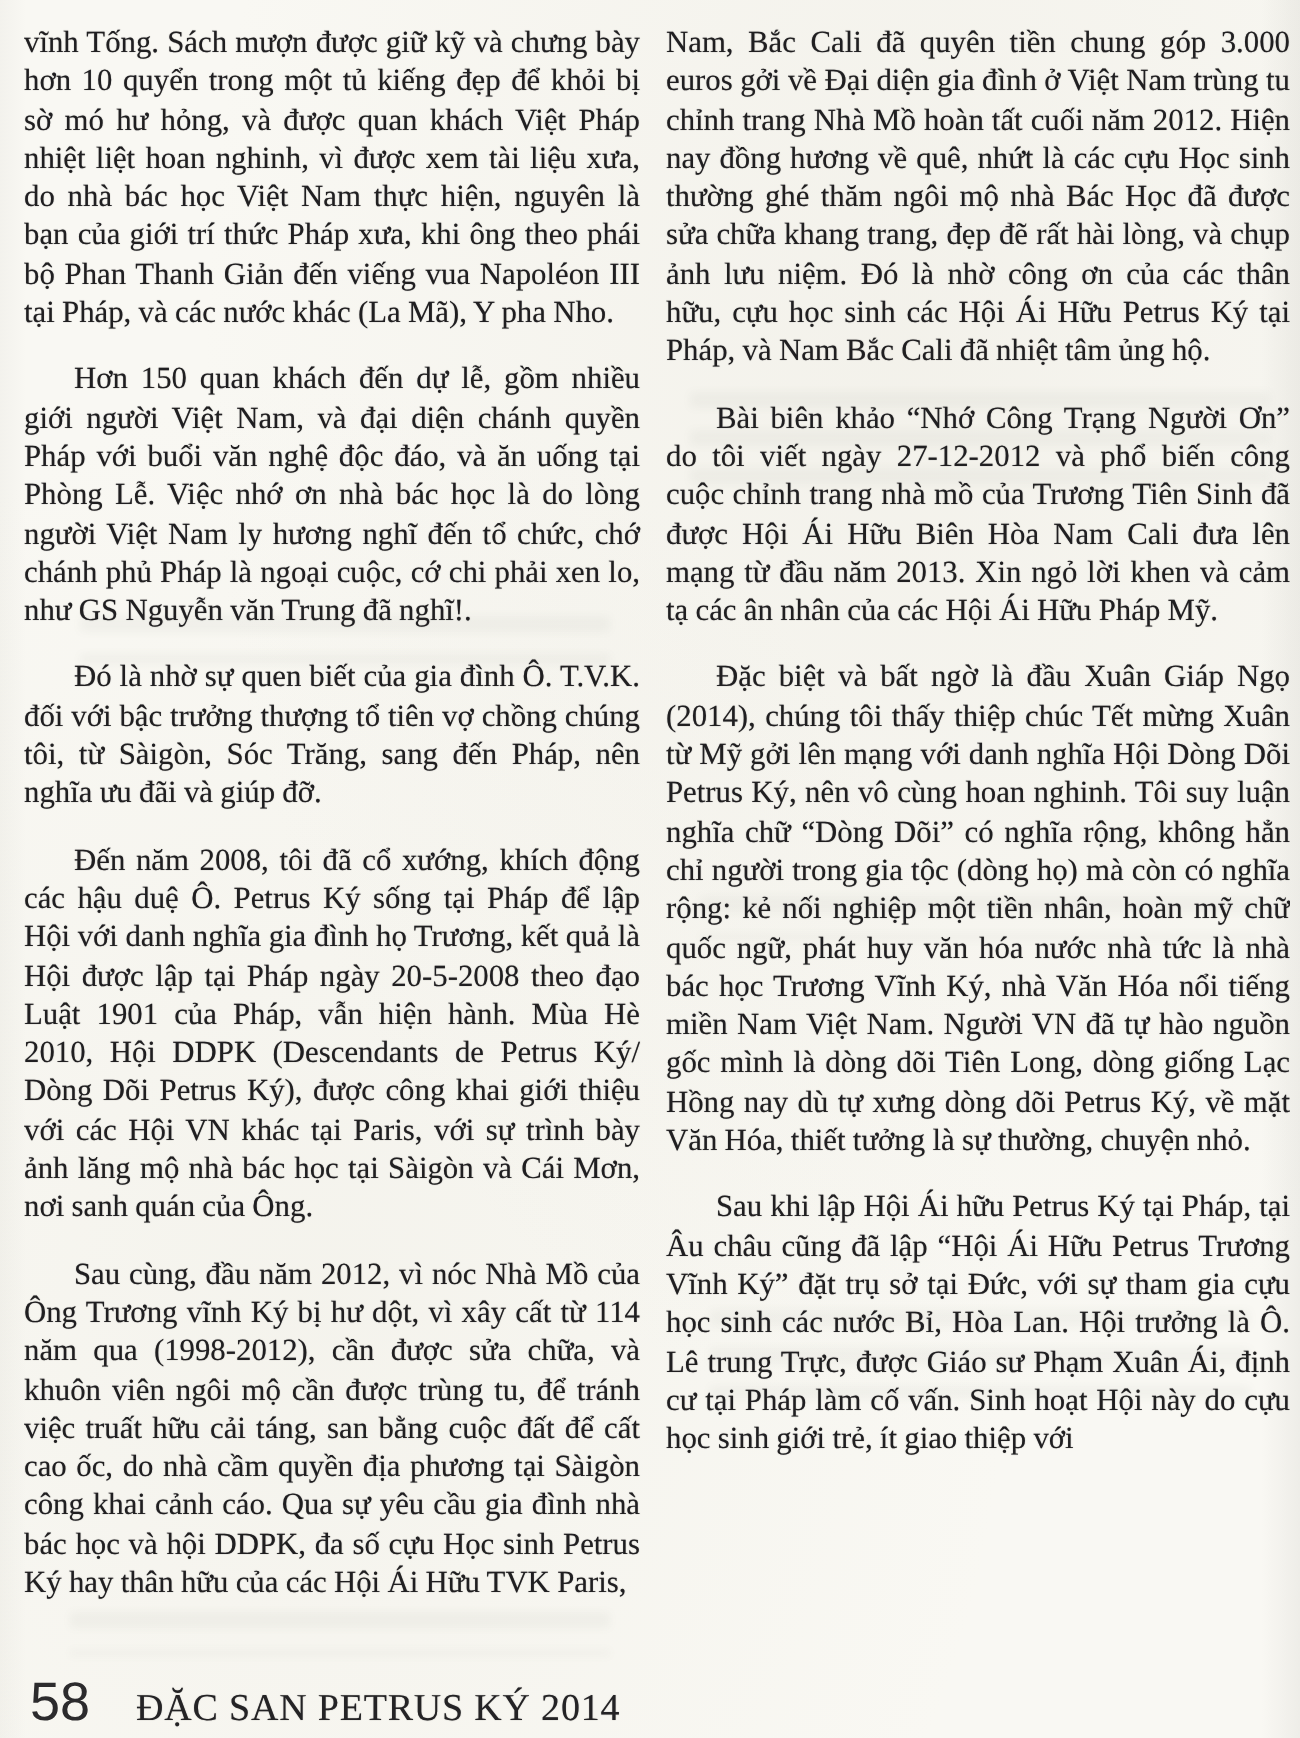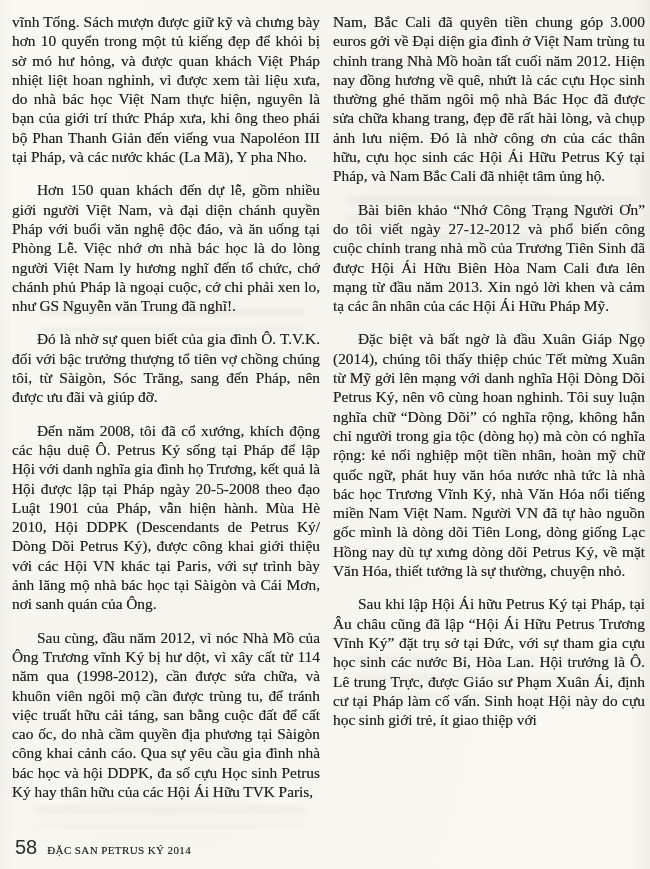--- a/index.html
+++ b/index.html
@@ -63,26 +63,26 @@
   }
   .footer {
     position: absolute;
     left: 15px;
     top: 836px;
     display: flex;
     align-items: baseline;
   }
   .page-number {
     font-family: "Liberation Sans", "DejaVu Sans", sans-serif;
-    font-size: 20px;
+    font-size: 27px;
     color: #2c2b2d;
-    margin-right: 10px;
+    margin-right: 23px;
   }
   .pub-title {
-    font-size: 11px;
+    font-size: 19px;
     letter-spacing: 0.4px;
     color: #242325;
     text-shadow: 0 0 0.5px rgba(32,31,33,0.5);
   }
 </style>
 </head>
 <body>
 
 <div class="page">
 
@@ -90,21 +90,21 @@
   <div class="ghost" style="left:40px;  top:308px; width:265px; height:24px;"></div>
   <div class="ghost" style="left:350px; top:448px; width:280px; height:22px;"></div>
   <div class="ghost" style="left:355px; top:655px; width:270px; height:44px;"></div>
   <div class="ghost" style="left:35px;  top:806px; width:270px; height:22px;"></div>
 
   <div class="cols">
 
     <div class="col col-left">
       <p class="para no-indent">vĩnh Tống. Sách mượn được giữ kỹ và  chưng bày hơn 10 quyển  trong một tủ kiếng đẹp để khỏi bị sờ mó hư hỏng, và được quan khách Việt Pháp nhiệt liệt hoan nghinh, vì được xem tài liệu xưa, do nhà bác học Việt Nam thực hiện, nguyên là bạn của giới trí thức Pháp xưa, khi ông theo phái bộ Phan Thanh Giản đến viếng vua Napoléon III tại Pháp, và các nước khác (La Mã), Y pha Nho.</p>
       <p class="para">Hơn 150 quan khách đến dự lễ, gồm nhiều giới người Việt Nam, và đại diện chánh quyền Pháp với buổi văn nghệ độc đáo, và ăn uống tại Phòng Lễ. Việc nhớ ơn nhà bác học là do lòng người Việt Nam ly hương nghĩ đến tổ chức, chớ chánh phủ Pháp là ngoại cuộc, cớ chi phải xen lo, như GS Nguyễn văn Trung đã nghĩ!.</p>
-      <p class="para">Đó là nhờ sự quen biết của gia đình Ô. T.V.K. đối với bậc trưởng thượng tổ tiên vợ chồng chúng tôi, từ Sàigòn, Sóc Trăng, sang đến Pháp, nên được ưu đãi và giúp đỡ.</p>
+      <p class="para">Đó là nhờ sự quen biết của gia đình Ô. T.V.K. đối với bậc trưởng thượng tổ tiên vợ chồng chúng tôi, từ Sàigòn, Sóc Trăng, sang đến Pháp, nên nghĩa ưu đãi và giúp đỡ.</p>
       <p class="para">Đến năm 2008, tôi đã cổ xướng, khích động các hậu duệ Ô. Petrus Ký sống tại Pháp để lập Hội với danh nghĩa gia đình họ Trương, kết quả là Hội được lập tại Pháp ngày 20-5-2008 theo đạo Luật 1901 của Pháp, vẫn hiện hành. Mùa Hè 2010, Hội DDPK (Descendants de Petrus Ký/ Dòng Dõi Petrus Ký), được công khai giới thiệu với các Hội VN khác tại Paris, với sự trình bày ảnh lăng mộ nhà bác học tại Sàigòn và Cái Mơn, nơi sanh quán của Ông.</p>
       <p class="para">Sau cùng, đầu năm 2012, vì nóc Nhà Mồ của Ông Trương vĩnh Ký bị hư dột, vì xây cất  từ 114 năm qua (1998-2012), cần được sửa chữa, và khuôn viên ngôi mộ cần được trùng tu, để tránh việc truất hữu cải táng, san bằng cuộc đất để cất cao ốc, do nhà cầm quyền địa phương tại Sàigòn công khai cảnh cáo. Qua sự yêu cầu gia đình nhà bác học và hội DDPK, đa số cựu Học sinh Petrus Ký hay thân hữu của các Hội Ái Hữu TVK  Paris,</p>
     </div>
 
     <div class="col col-right">
       <p class="para no-indent">Nam, Bắc Cali đã quyên tiền chung góp 3.000 euros gởi về Đại diện gia đình ở Việt Nam trùng tu chỉnh trang Nhà Mồ hoàn tất cuối năm 2012. Hiện nay đồng hương về quê, nhứt là các cựu Học sinh thường ghé thăm ngôi mộ nhà Bác Học đã được sửa chữa khang trang, đẹp đẽ rất hài lòng, và  chụp ảnh lưu niệm. Đó là nhờ công ơn của các thân hữu, cựu học sinh các Hội Ái Hữu Petrus Ký tại Pháp, và Nam Bắc Cali đã nhiệt tâm ủng hộ.</p>
       <p class="para">Bài biên khảo “Nhớ Công Trạng Người Ơn” do tôi viết ngày 27-12-2012 và phổ biến công cuộc chỉnh trang nhà mồ của Trương Tiên Sinh đã được Hội Ái Hữu Biên Hòa Nam Cali đưa lên mạng từ đầu năm 2013. Xin ngỏ lời khen và cảm tạ các ân nhân của các Hội Ái Hữu Pháp Mỹ.</p>
       <p class="para">Đặc biệt và bất ngờ là đầu Xuân Giáp Ngọ (2014), chúng tôi thấy thiệp chúc Tết mừng Xuân từ Mỹ gởi lên mạng với danh nghĩa Hội Dòng Dõi Petrus Ký, nên vô cùng hoan nghinh. Tôi suy luận nghĩa chữ “Dòng Dõi” có nghĩa rộng, không hẳn chỉ người trong gia tộc (dòng họ) mà còn có nghĩa rộng: kẻ nối nghiệp một tiền nhân, hoàn mỹ chữ quốc ngữ, phát huy văn hóa nước nhà tức là nhà bác học Trương Vĩnh Ký, nhà Văn Hóa nổi tiếng miền Nam Việt  Nam. Người VN đã tự hào nguồn gốc mình là dòng dõi Tiên Long, dòng giống Lạc Hồng nay dù tự xưng dòng dõi Petrus Ký, về mặt Văn Hóa, thiết tưởng là sự thường, chuyện nhỏ.</p>
       <p class="para">Sau khi lập Hội Ái hữu Petrus Ký tại Pháp, tại Âu châu  cũng đã lập “Hội Ái Hữu Petrus Trương Vĩnh Ký” đặt trụ sở tại Đức, với sự tham gia cựu học sinh các nước Bỉ, Hòa Lan. Hội trưởng là Ô.  Lê trung Trực, được Giáo sư Phạm Xuân Ái, định cư tại Pháp làm cố vấn. Sinh hoạt Hội này do cựu học sinh giới trẻ, ít giao thiệp với</p>
     </div>

